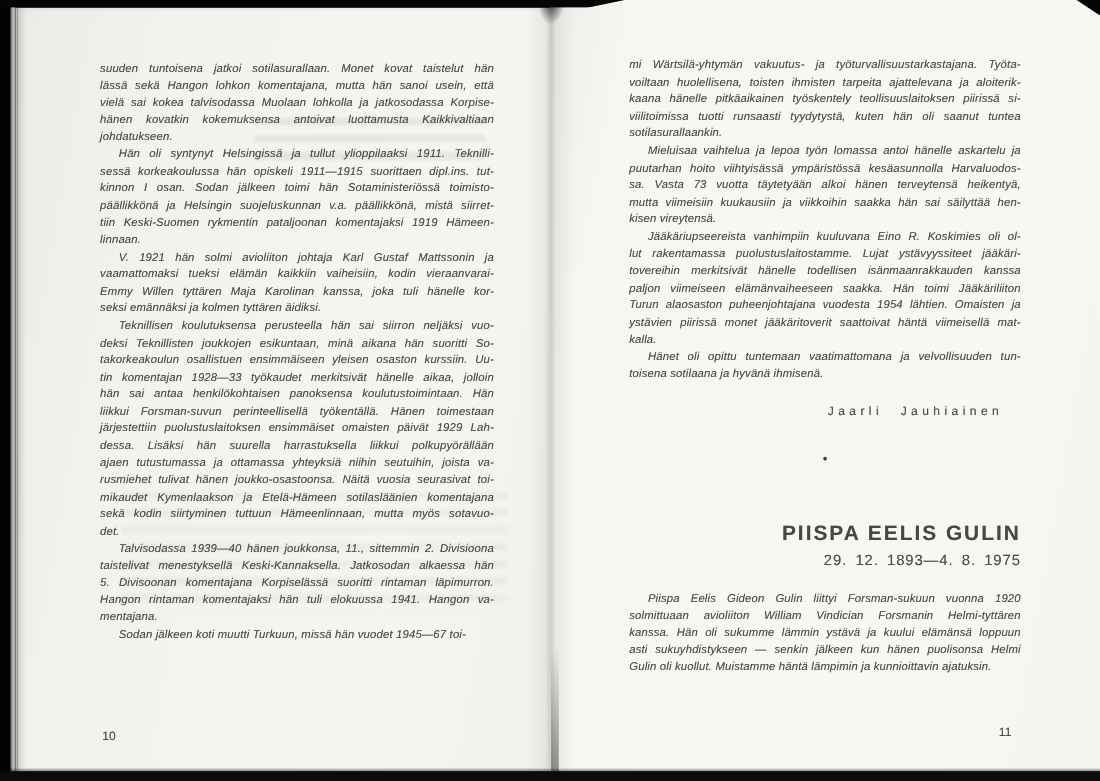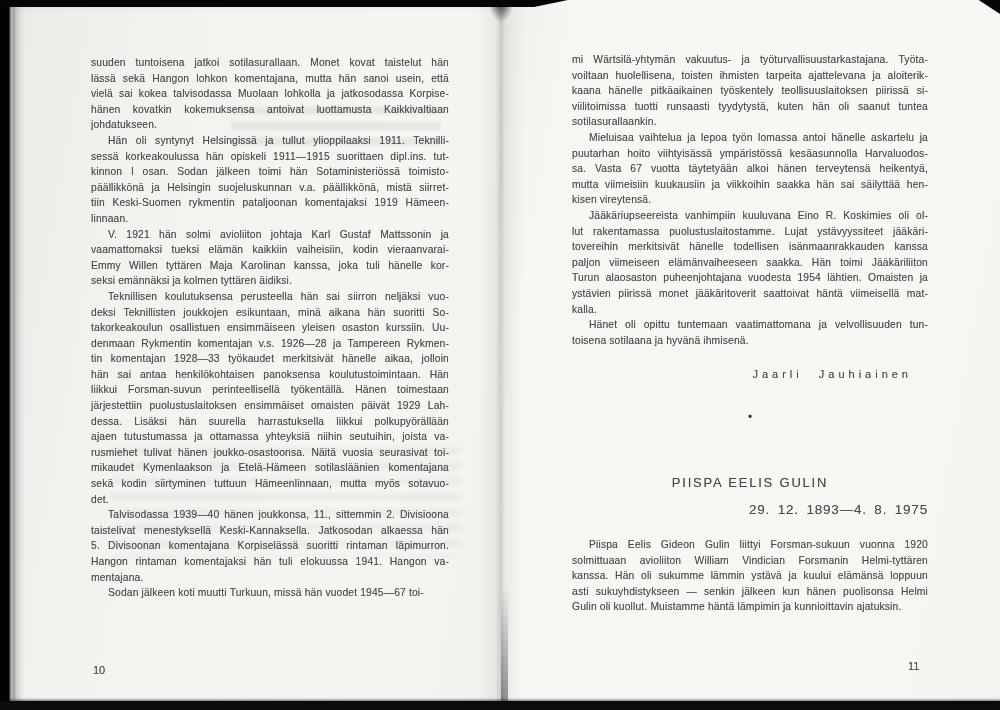--- a/index.html
+++ b/index.html
@@ -52,34 +52,34 @@
   .ghost-left-body { left:95px; top:440px; width:350px; height:110px;
     background:repeating-linear-gradient(to bottom, rgba(130,130,130,0.07) 0 7px, rgba(0,0,0,0) 7px 15.5px); }
   
   .text-block {
     position:absolute; font-size:10.3px; line-height:15.6px; color:#4a4a4a;
     letter-spacing:0.15px; text-shadow:0 0 0.5px rgba(74,74,74,0.45);
   }
   #left-paragraphs { left:75px; top:48px; width:358px; }
   #right-top       { left:72px; top:52px; width:356px; }
   #right-bottom    { left:72px; top:537px; width:356px; }
-  .line { text-align:justify; text-align-last:justify; }
+  .line { text-align:justify; text-align-last:justify;font-style:italic; }
   .line.last { text-align-last:left; }
   .line.indent { padding-left:17px; }
   .signature {
     position:absolute; left:72px; top:368px; width:356px; box-sizing:border-box;
     text-align:right; padding-right:16px;
     font-size:11px; letter-spacing:4px; word-spacing:9px; color:#4a4a4a;
     text-shadow:0 0 0.5px rgba(74,74,74,0.45);
   }
   .separator { position:absolute; left:72px; top:410px; width:356px; text-align:center;
     font-size:12px; color:#3c3c3c; }
   .memorial-name {
-    position:absolute; left:72px; top:475px; width:356px; margin:0; text-align:center;
-    font-size:13px; font-weight:normal; letter-spacing:1.8px; color:#474747;
+    position:absolute; left:72px; top:475px; width:356px; margin:0; text-align:right;
+    font-size:19px; font-weight:bold; letter-spacing:1.8px; color:#474747;
     text-shadow:0 0 0.5px rgba(70,70,70,0.45);
   }
   .memorial-dates {
     position:absolute; left:72px; top:502px; width:356px; text-align:right;
     font-size:13.5px; letter-spacing:0.8px; word-spacing:3px; color:#4a4a4a;
     text-shadow:0 0 0.5px rgba(74,74,74,0.45);
   }
   .page-number { position:absolute; font-size:11px; color:#4a4a4a;
     text-shadow:0 0 0.5px rgba(74,74,74,0.45);margin-top:40px; }
   .pn-left  { left:77px; top:617px; }
@@ -112,21 +112,20 @@
         <div class="paragraph">
           <div class="line indent">V. 1921 hän solmi avioliiton johtaja Karl Gustaf Mattssonin ja</div>
           <div class="line">vaamattomaksi tueksi elämän kaikkiin vaiheisiin, kodin vieraanvarai-</div>
           <div class="line">Emmy Willen tyttären Maja Karolinan kanssa, joka tuli hänelle kor-</div>
           <div class="line last">seksi emännäksi ja kolmen tyttären äidiksi.</div>
         </div>
         <div class="paragraph">
           <div class="line indent">Teknillisen koulutuksensa perusteella hän sai siirron neljäksi vuo-</div>
           <div class="line">deksi Teknillisten joukkojen esikuntaan, minä aikana hän suoritti So-</div>
           <div class="line">takorkeakoulun osallistuen ensimmäiseen yleisen osaston kurssiin. Uu-</div>
-          <div class="line">denmaan Rykmentin komentajan v.s. 1926—28 ja Tampereen Rykmen-</div>
           <div class="line">tin komentajan 1928—33 työkaudet merkitsivät hänelle aikaa, jolloin</div>
           <div class="line">hän sai antaa henkilökohtaisen panoksensa koulutustoimintaan. Hän</div>
           <div class="line">liikkui Forsman-suvun perinteellisellä työkentällä. Hänen toimestaan</div>
           <div class="line">järjestettiin puolustuslaitoksen ensimmäiset omaisten päivät 1929 Lah-</div>
           <div class="line">dessa. Lisäksi hän suurella harrastuksella liikkui polkupyörällään</div>
           <div class="line">ajaen tutustumassa ja ottamassa yhteyksiä niihin seutuihin, joista va-</div>
           <div class="line">rusmiehet tulivat hänen joukko-osastoonsa. Näitä vuosia seurasivat toi-</div>
           <div class="line">mikaudet Kymenlaakson ja Etelä-Hämeen sotilasläänien komentajana</div>
           <div class="line">sekä kodin siirtyminen tuttuun Hämeenlinnaan, mutta myös sotavuo-</div>
           <div class="line last">det.</div>
@@ -151,21 +150,21 @@
         <div class="paragraph">
           <div class="line">mi Wärtsilä-yhtymän vakuutus- ja työturvallisuustarkastajana. Työta-</div>
           <div class="line">voiltaan huolellisena, toisten ihmisten tarpeita ajattelevana ja aloiterik-</div>
           <div class="line">kaana hänelle pitkäaikainen työskentely teollisuuslaitoksen piirissä si-</div>
           <div class="line">viilitoimissa tuotti runsaasti tyydytystä, kuten hän oli saanut tuntea</div>
           <div class="line last">sotilasurallaankin.</div>
         </div>
         <div class="paragraph">
           <div class="line indent">Mieluisaa vaihtelua ja lepoa työn lomassa antoi hänelle askartelu ja</div>
           <div class="line">puutarhan hoito viihtyisässä ympäristössä kesäasunnolla Harvaluodos-</div>
-          <div class="line">sa. Vasta 67 vuotta täytetyään alkoi hänen terveytensä heikentyä,</div>
+          <div class="line">sa. Vasta 73 vuotta täytetyään alkoi hänen terveytensä heikentyä,</div>
           <div class="line">mutta viimeisiin kuukausiin ja viikkoihin saakka hän sai säilyttää hen-</div>
           <div class="line last">kisen vireytensä.</div>
         </div>
         <div class="paragraph">
           <div class="line indent">Jääkäriupseereista vanhimpiin kuuluvana Eino R. Koskimies oli ol-</div>
           <div class="line">lut rakentamassa puolustuslaitostamme. Lujat ystävyyssiteet jääkäri-</div>
           <div class="line">tovereihin merkitsivät hänelle todellisen isänmaanrakkauden kanssa</div>
           <div class="line">paljon viimeiseen elämänvaiheeseen saakka. Hän toimi Jääkäriliiton</div>
           <div class="line">Turun alaosaston puheenjohtajana vuodesta 1954 lähtien. Omaisten ja</div>
           <div class="line">ystävien piirissä monet jääkäritoverit saattoivat häntä viimeisellä mat-</div>

